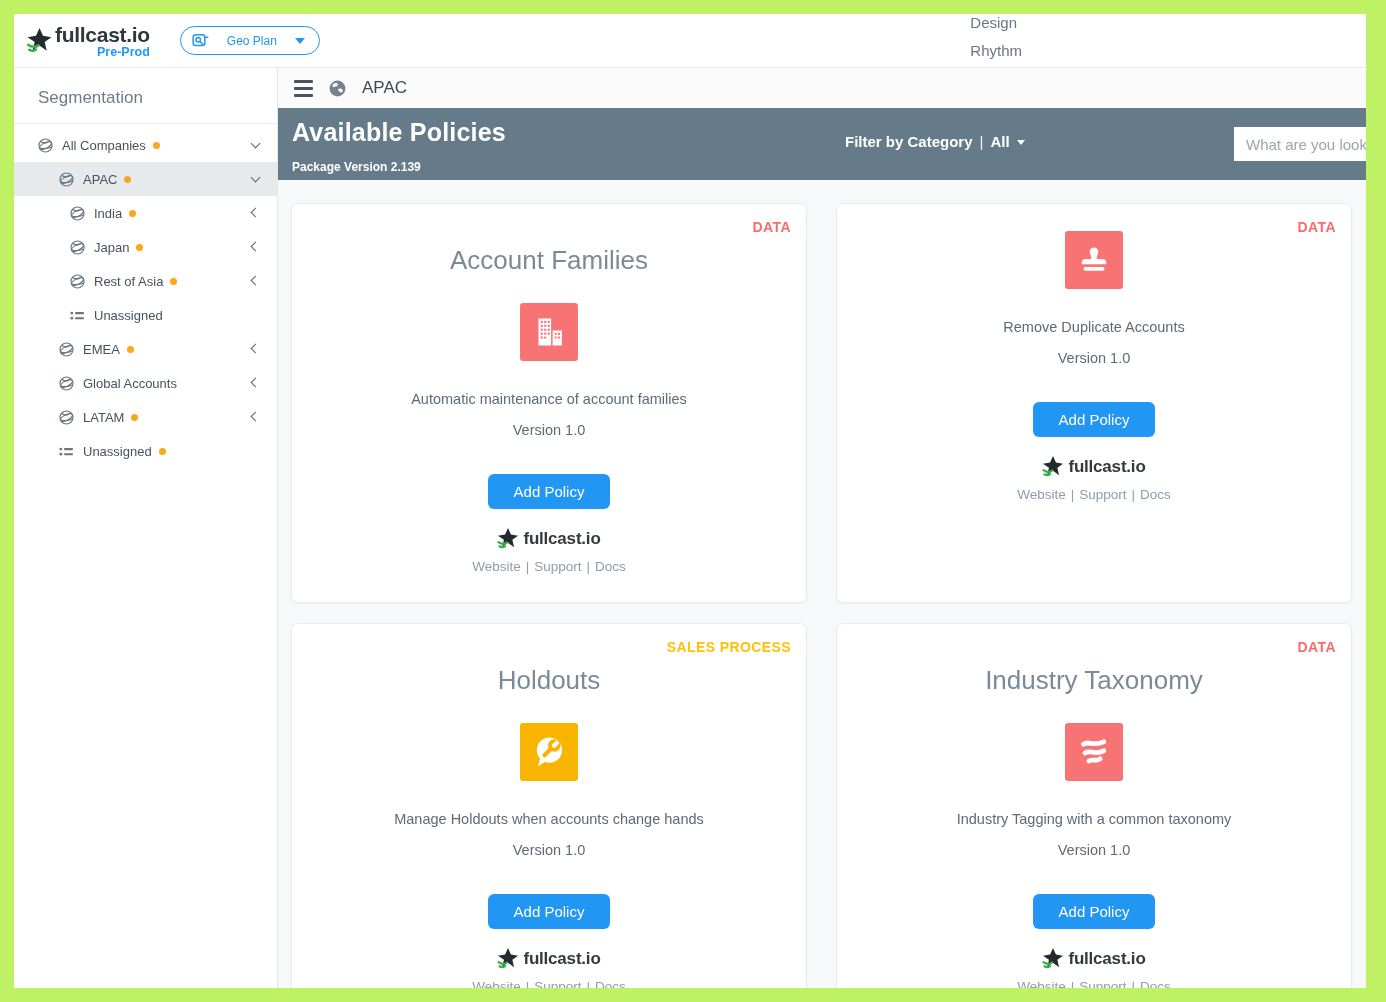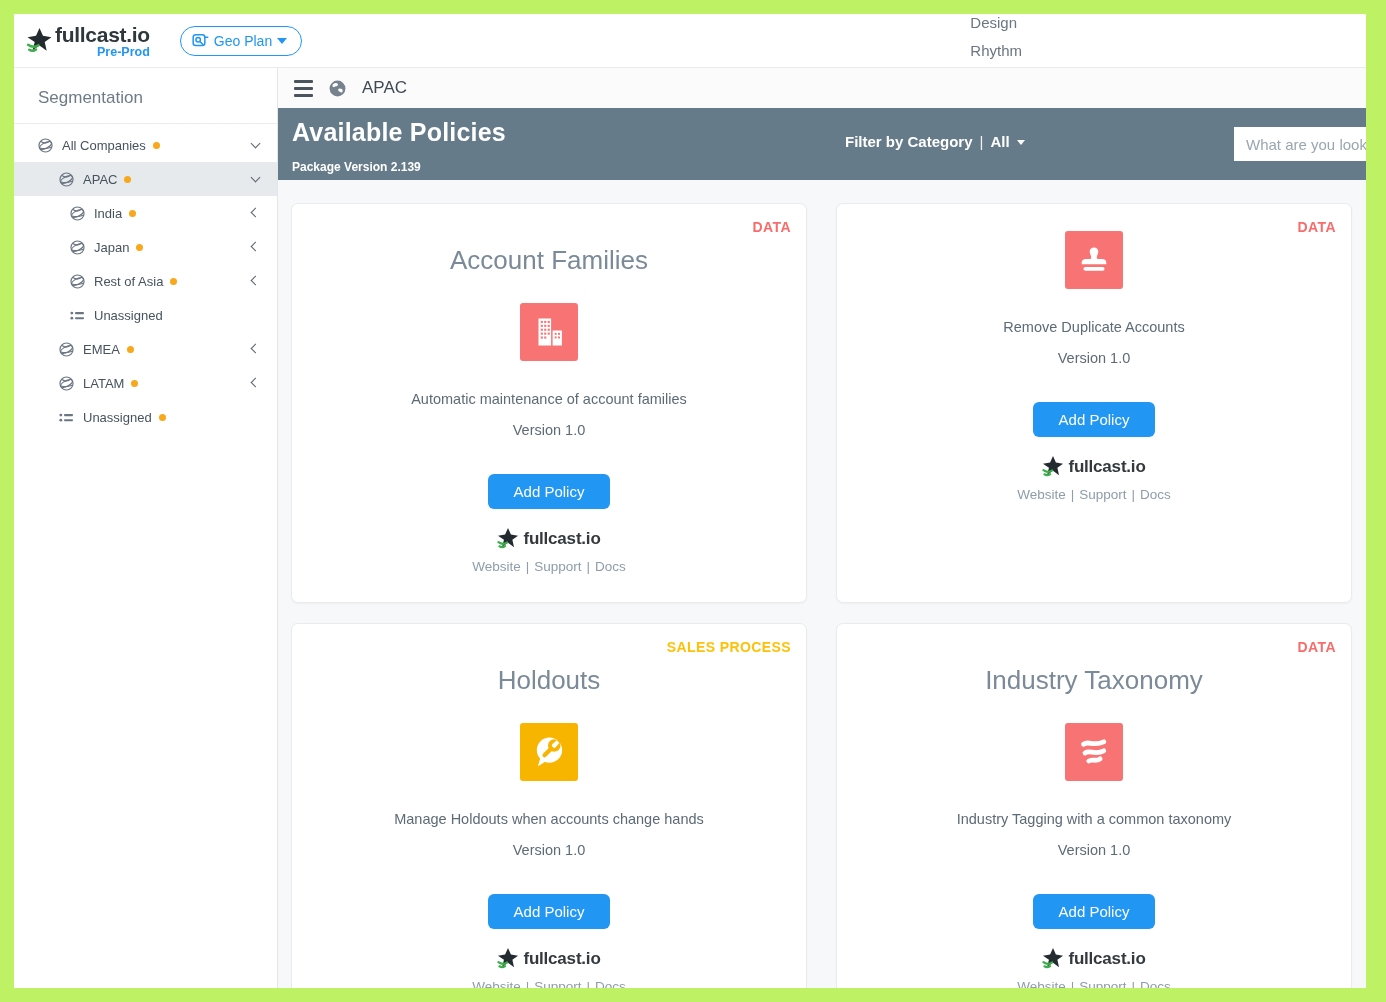--- a/index.html
+++ b/index.html
@@ -7,21 +7,21 @@
   .stage{position:relative;width:1386px;height:1002px;background:#bef264;font-family:"Liberation Sans",sans-serif;}
   .frame{position:absolute;top:14px;left:14px;right:20px;bottom:14px;background:#fff;overflow:hidden;display:flex;flex-direction:column;}
 
   
   .topbar{height:54px;flex:0 0 54px;display:flex;align-items:stretch;border-bottom:1px solid #e9ebec;background:#fff;}
   .brand{display:flex;align-items:center;margin-left:12px;}
   .brand-col{display:flex;flex-direction:column;align-items:flex-end;}
   .brand-row{display:flex;align-items:center;gap:4px;}
   .brand-text{font-size:21px;font-weight:700;color:#2e373c;letter-spacing:-0.3px;}
   .env-label{font-size:12.5px;font-weight:700;color:#2196f3;margin-top:-2px;margin-left:44px;}
-  .plan-btn{display:flex;align-items:center;gap:5px;margin-left:30px;align-self:center;border:1px solid #2196f3;border-radius:17px;padding:6px 14px 6px 11px;color:#2196f3;font-size:14px;background:#fff;cursor:pointer;justify-content:center;}
+  .plan-btn{display:flex;align-items:center;gap:18px;margin-left:30px;align-self:center;border:1px solid #2196f3;border-radius:17px;padding:6px 14px 6px 11px;color:#2196f3;font-size:12px;background:#fff;cursor:pointer;justify-content:center;}
   .plan-caret{width:0;height:0;border-left:5px solid transparent;border-right:5px solid transparent;border-top:6px solid #2196f3;margin-top:1px;}
   .topnav{display:flex;margin-left:auto;margin-right:322px;gap:8px;flex-direction:column;}
   .topnav-item{display:flex;align-items:center;padding:0 22px;font-size:15px;color:#6a7682;border-bottom:3px solid transparent;cursor:pointer;}
   .topnav-item.active{border-bottom-color:#2fae8e;color:#5d6974;}
 
   
   .shell{flex:1;display:flex;min-height:0;}
   .sidebar{width:264px;flex:0 0 264px;background:#fff;border-right:1px solid #e4e7e9;overflow:hidden;}
   .sidebar-title{padding:20px 24px 15px 24px;font-size:17px;color:#6e7b87;border-bottom:1px solid #e9ebec;}
   .tree{padding-top:4px;}
@@ -211,20 +211,30 @@
             <span class="g-icon">
                 <svg width="17" height="17" viewBox="0 0 24 24">
                   <use href="#globe-outline"></use>
                 </svg>
               </span>
             <span class="tree-label">EMEA</span>
             <span class="dot"></span>
             <span class="chev left"></span>
           </div>
 
+          <div class="tree-row lvl1">
+            <span class="g-icon">
+                <svg width="17" height="17" viewBox="0 0 24 24">
+                  <use href="#globe-outline"></use>
+                </svg>
+              </span>
+            <span class="tree-label">Global Accounts</span>
+
+            <span class="chev left"></span>
+          </div>
 
           <div class="tree-row lvl1">
             <span class="g-icon">
                 <svg width="17" height="17" viewBox="0 0 24 24">
                   <use href="#globe-outline"></use>
                 </svg>
               </span>
             <span class="tree-label">LATAM</span>
             <span class="dot"></span>
             <span class="chev left"></span>

